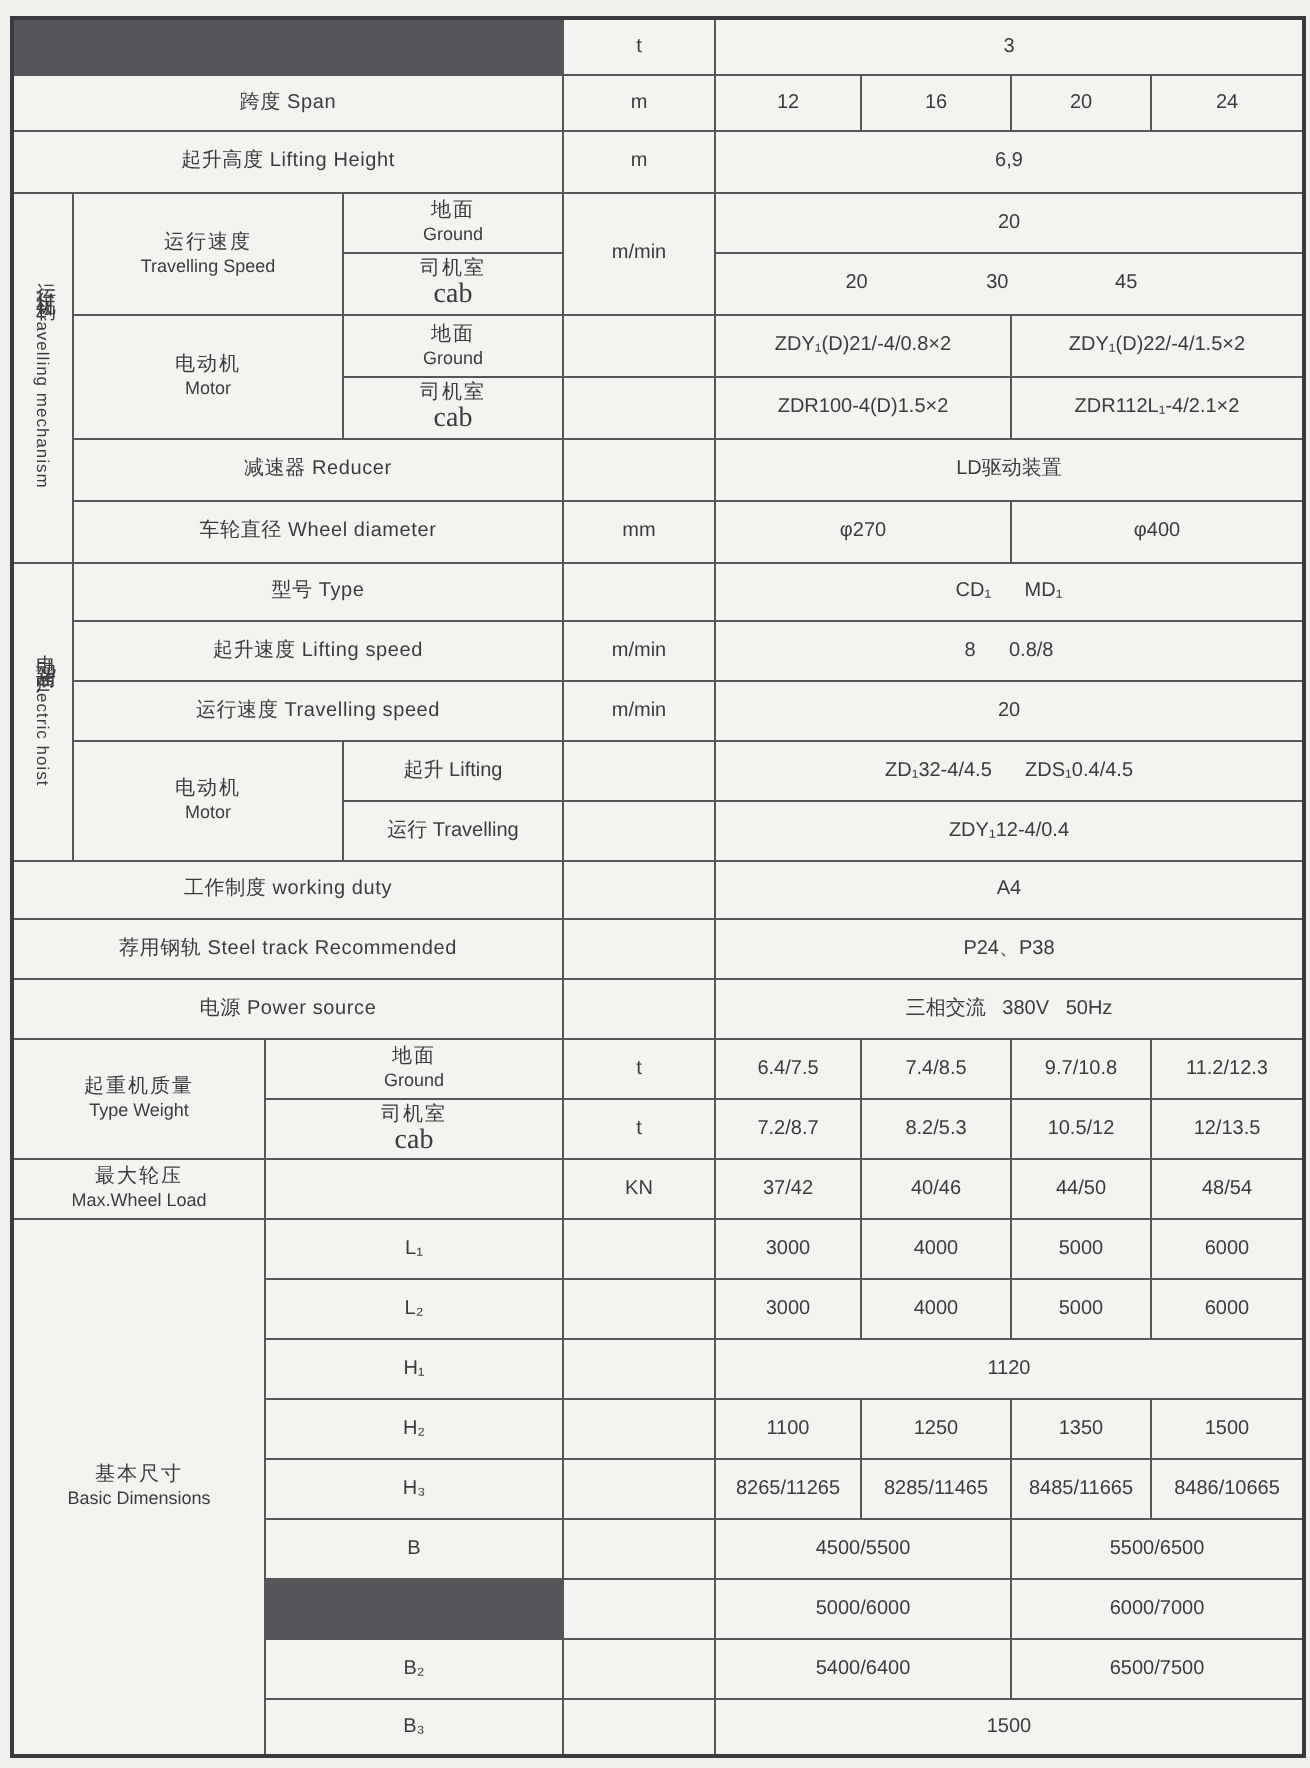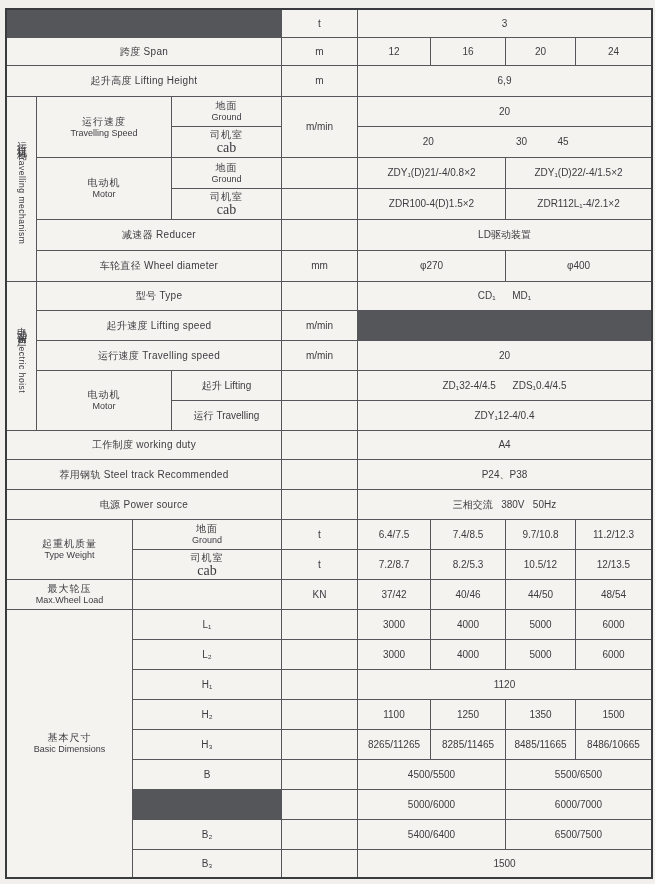--- a/index.html
+++ b/index.html
@@ -27,21 +27,21 @@
   .pre{white-space:pre;}
   .two{flex-direction:column;gap:0;}
   .two .zh{font-size:10px;letter-spacing:1px;}
   .two .en{font-size:9px;}
   .two .cab-en{font-family:"Liberation Serif","DejaVu Serif",serif;font-size:14px;line-height:1;}
   .vert{writing-mode:vertical-lr;gap:7px;}
   .vert .vzh{text-orientation:upright;font-size:10px;letter-spacing:3px;}
   .vert .ven{text-orientation:mixed;font-size:8.5px;letter-spacing:.5px;}
   .rel{position:relative;}
   .abs{position:absolute;top:50%;transform:translate(-50%,-50%);white-space:nowrap;}
-  .p24{left:24%;} .p48{left:48%;margin-left:23px;} .p70{left:70%;}
+  .p24{left:24%;} .p48{left:48%;} .p70{left:70%;}
   .lbl{letter-spacing:.3px;}
 </style>
 </head>
 <body>
 
 <div class="spec-table">
 
   <div class="c" style="grid-area:1/5/2/6">t</div>
   <div class="c" style="grid-area:1/6/2/10">3</div>
 
@@ -113,20 +113,21 @@
     <span class="vzh">电动葫芦</span>
     <span class="ven">Electric hoist</span>
   </div>
 
   <div class="c lbl" style="grid-area:10/2/11/5">型号 Type</div>
   <div class="c" style="grid-area:10/5/11/6"></div>
   <div class="c lbl" style="grid-area:11/2/12/5">起升速度 Lifting speed</div>
 
   <div class="c pre" style="grid-area:10/6/11/10">CD₁      MD₁</div>
   <div class="c" style="grid-area:11/5/12/6">m/min</div>
+  <div class="c pre" style="grid-area:11/6/12/10">8      0.8/8</div>
 
   <div class="c lbl" style="grid-area:12/2/13/5">运行速度 Travelling speed</div>
   <div class="c" style="grid-area:12/5/13/6">m/min</div>
   <div class="c" style="grid-area:12/6/13/10">20</div>
 
   <div class="c two" style="grid-area:13/2/15/4">
     <span class="zh">电动机</span>
     <span class="en">Motor</span>
   </div>
   <div class="c" style="grid-area:13/4/14/5">起升 Lifting</div>

